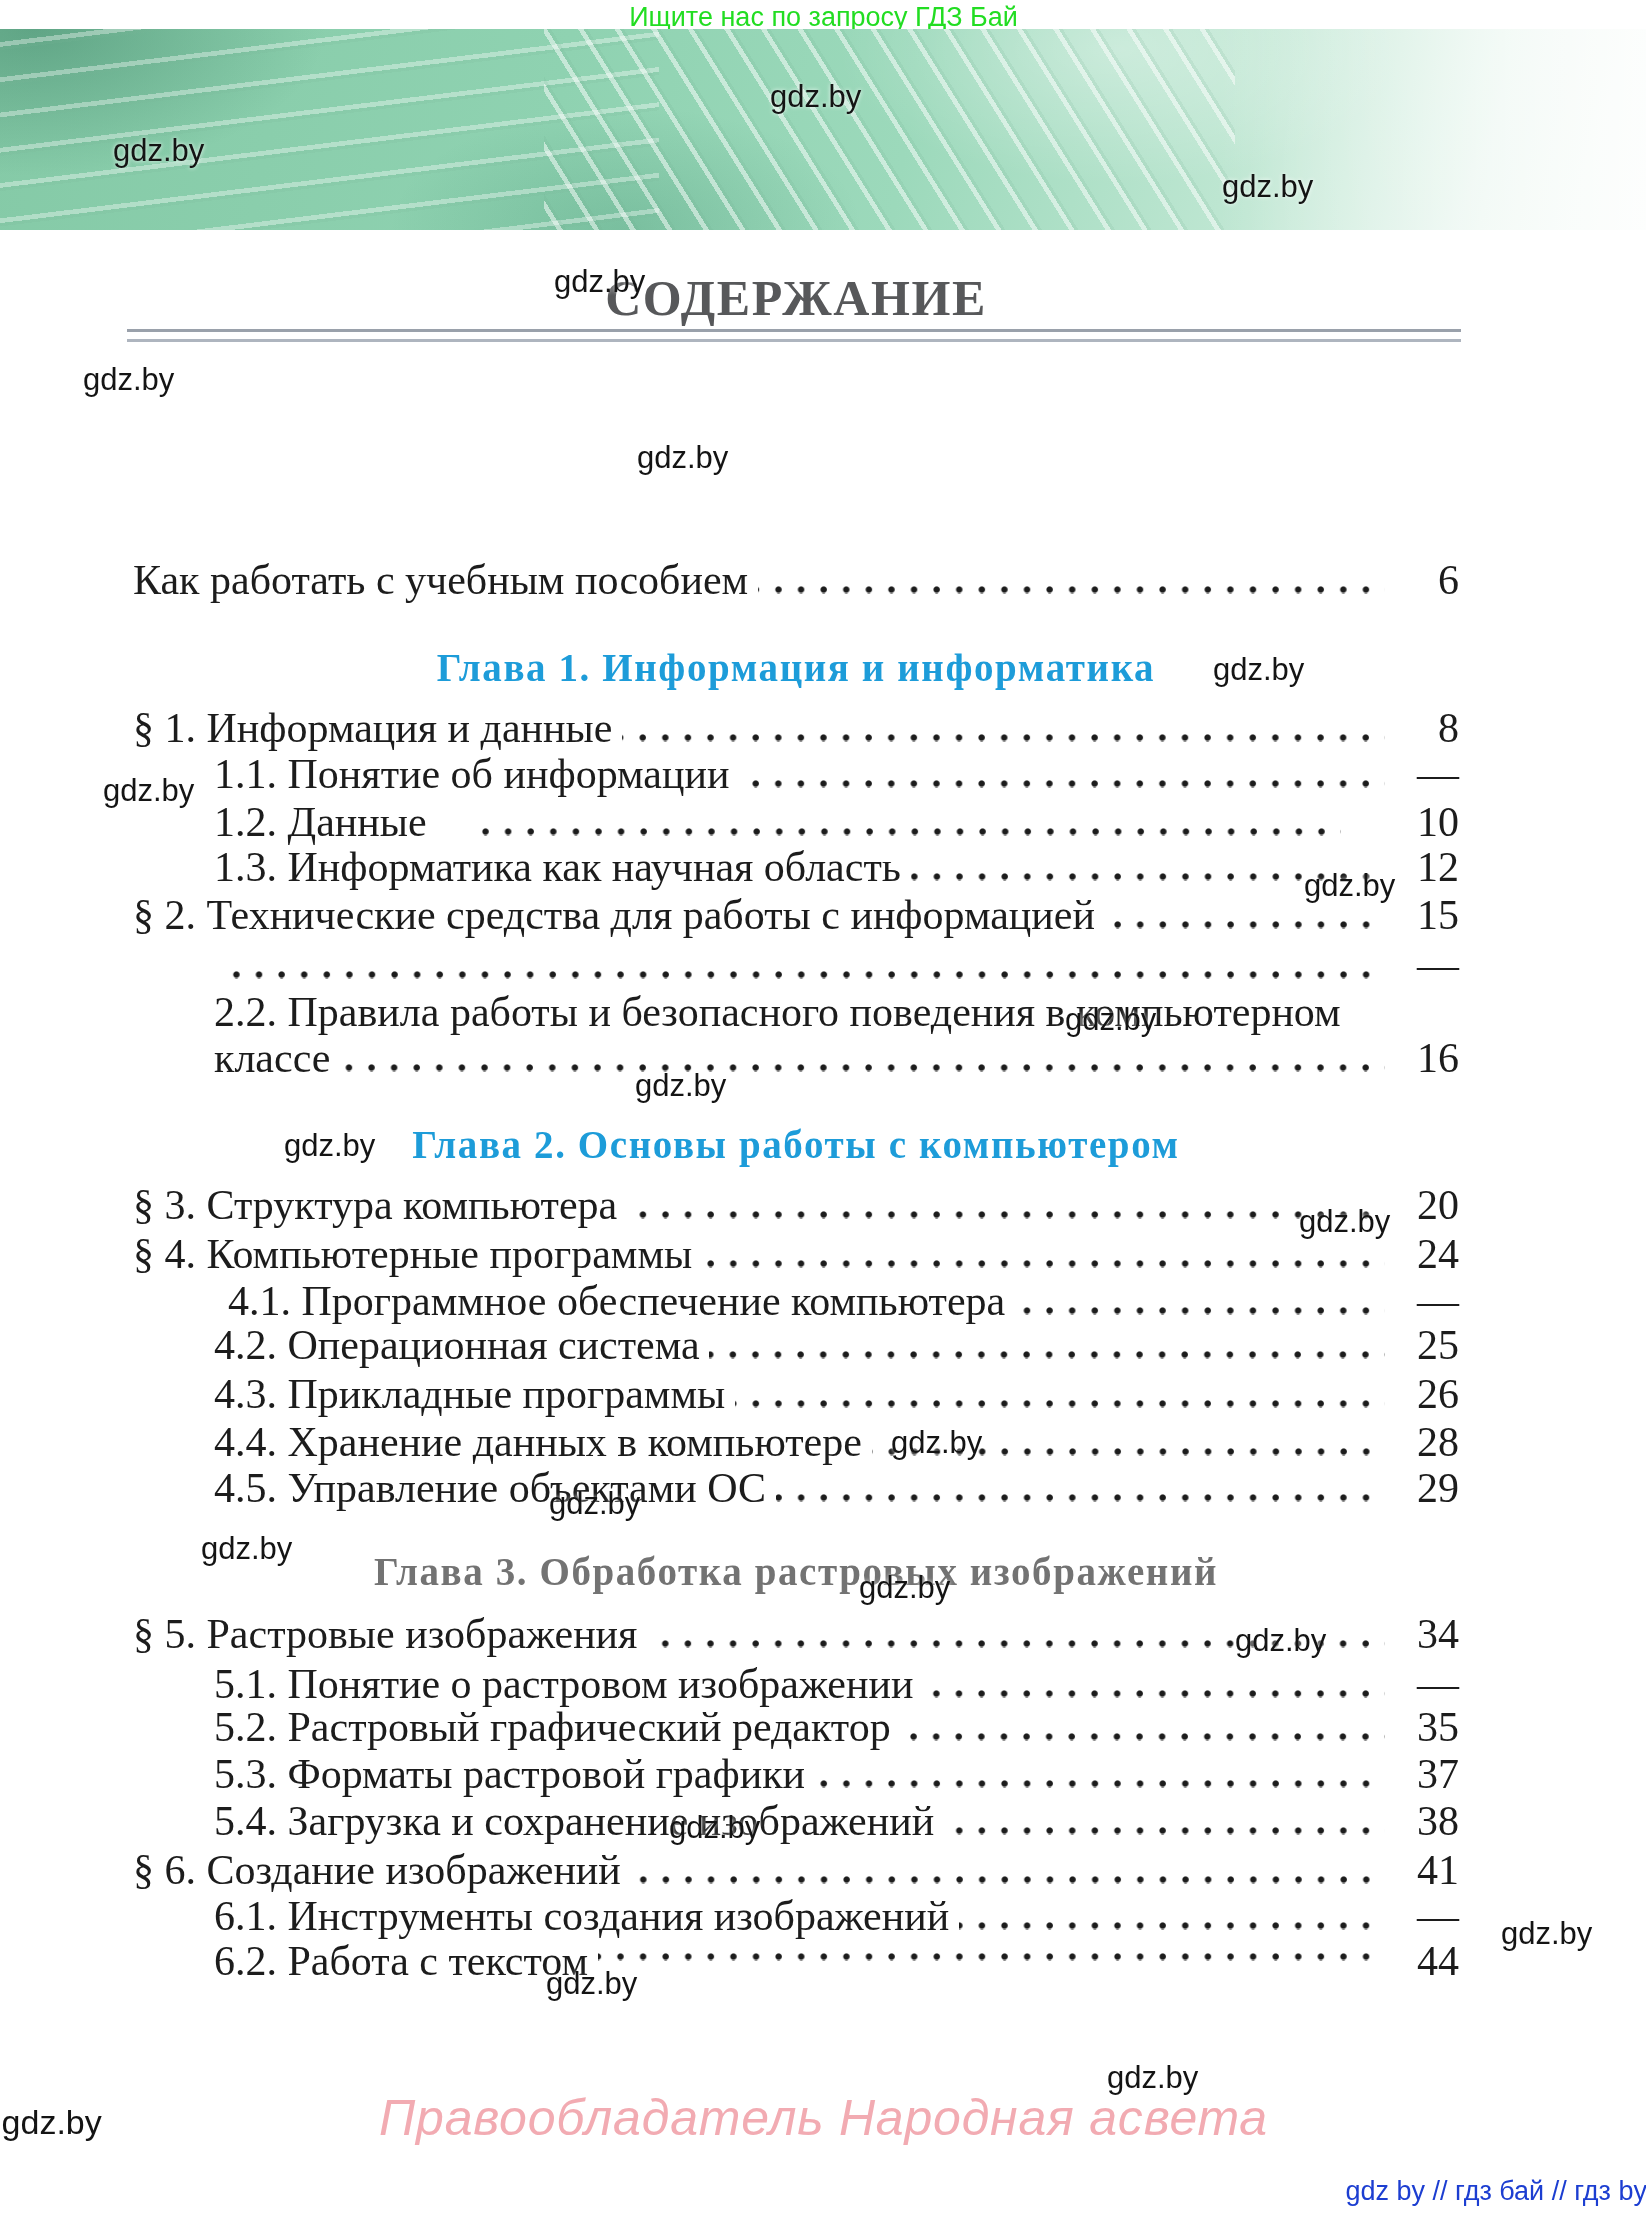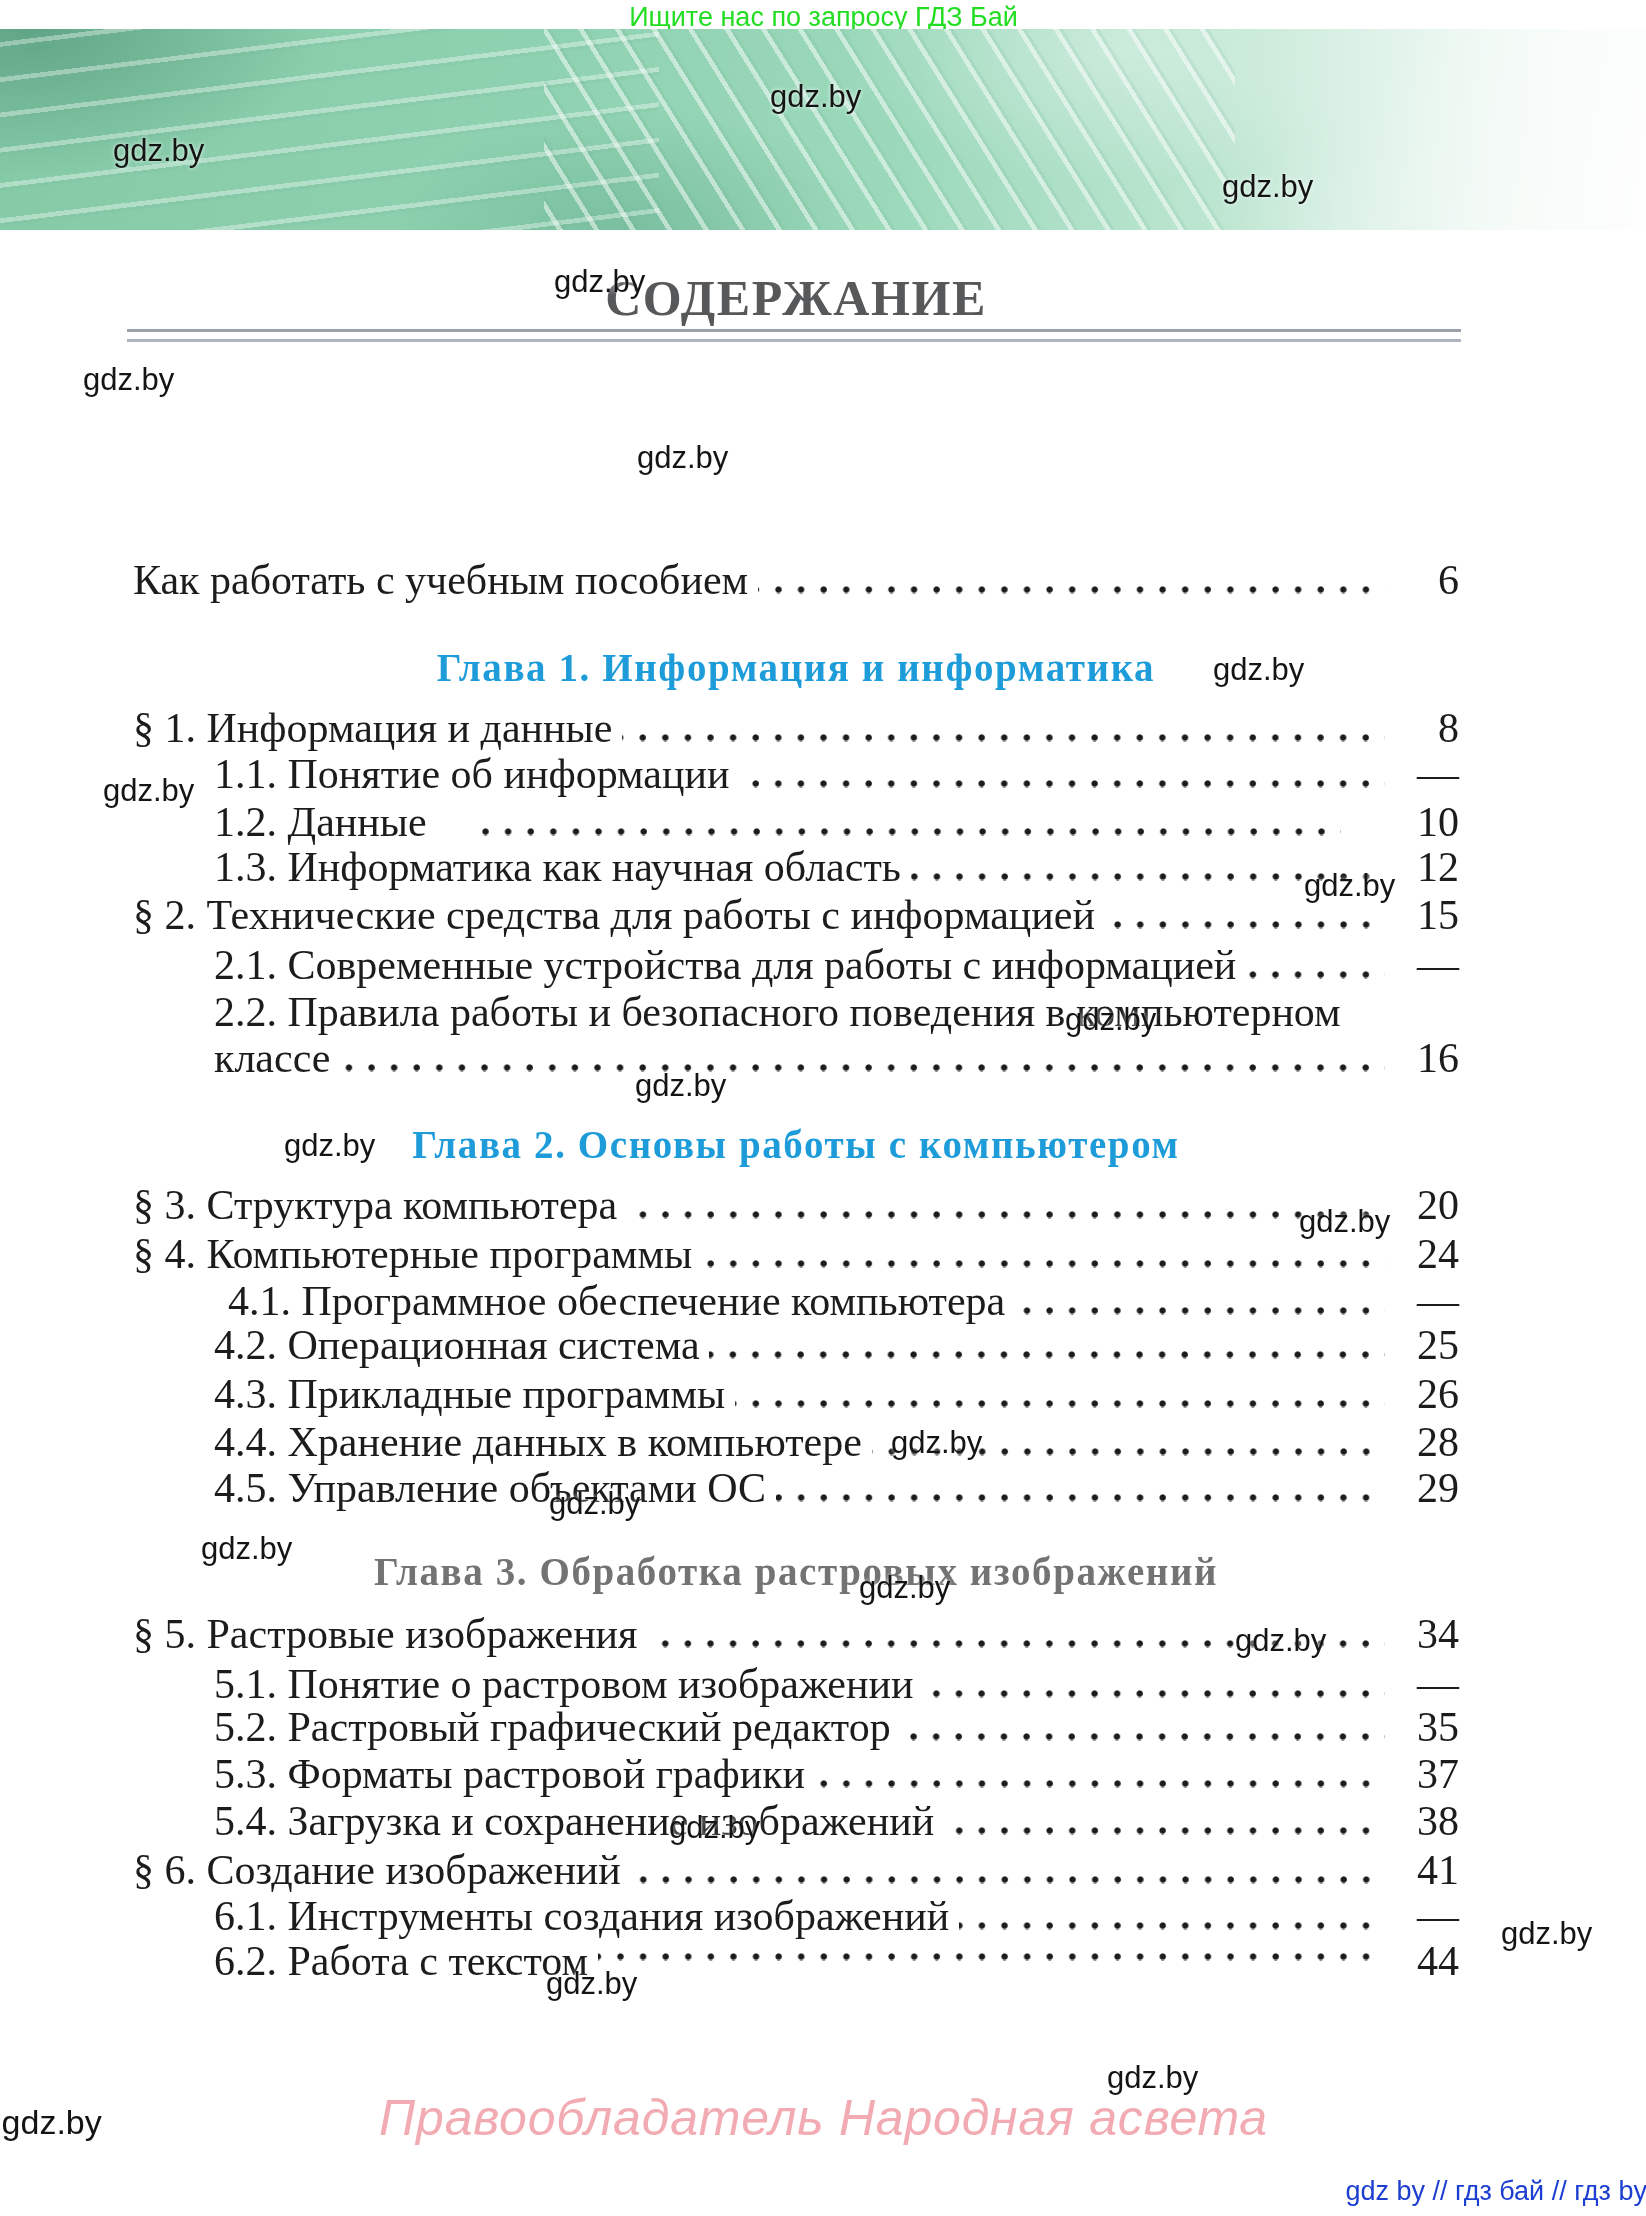--- a/index.html
+++ b/index.html
@@ -96,21 +96,20 @@
       <span class="lbl">1.3. Информатика как научная область</span>
       <div class="leader"></div>
       <span class="num">12</span>
     </div>
     <div class="toc-row" style="top: 891px; left: 133px;">
       <span class="lbl">§ 2. Технические средства для работы с информацией</span>
       <div class="leader"></div>
       <span class="num">15</span>
     </div>
     <div class="toc-row" style="top: 941px; left: 214px;">
-      <span class="lbl">2.1. Современные устройства для работы с информацией</span>
       <div class="leader"></div>
       <span class="num">—</span>
     </div>
     <div class="toc-row" style="top: 988px; left: 214px;">
       <span class="lbl">2.2. Правила работы и безопасного поведения в компьютерном</span>
     </div>
     <div class="toc-row" style="top: 1034px; left: 214px;">
       <span class="lbl">классе</span>
       <div class="leader"></div>
       <span class="num">16</span>

